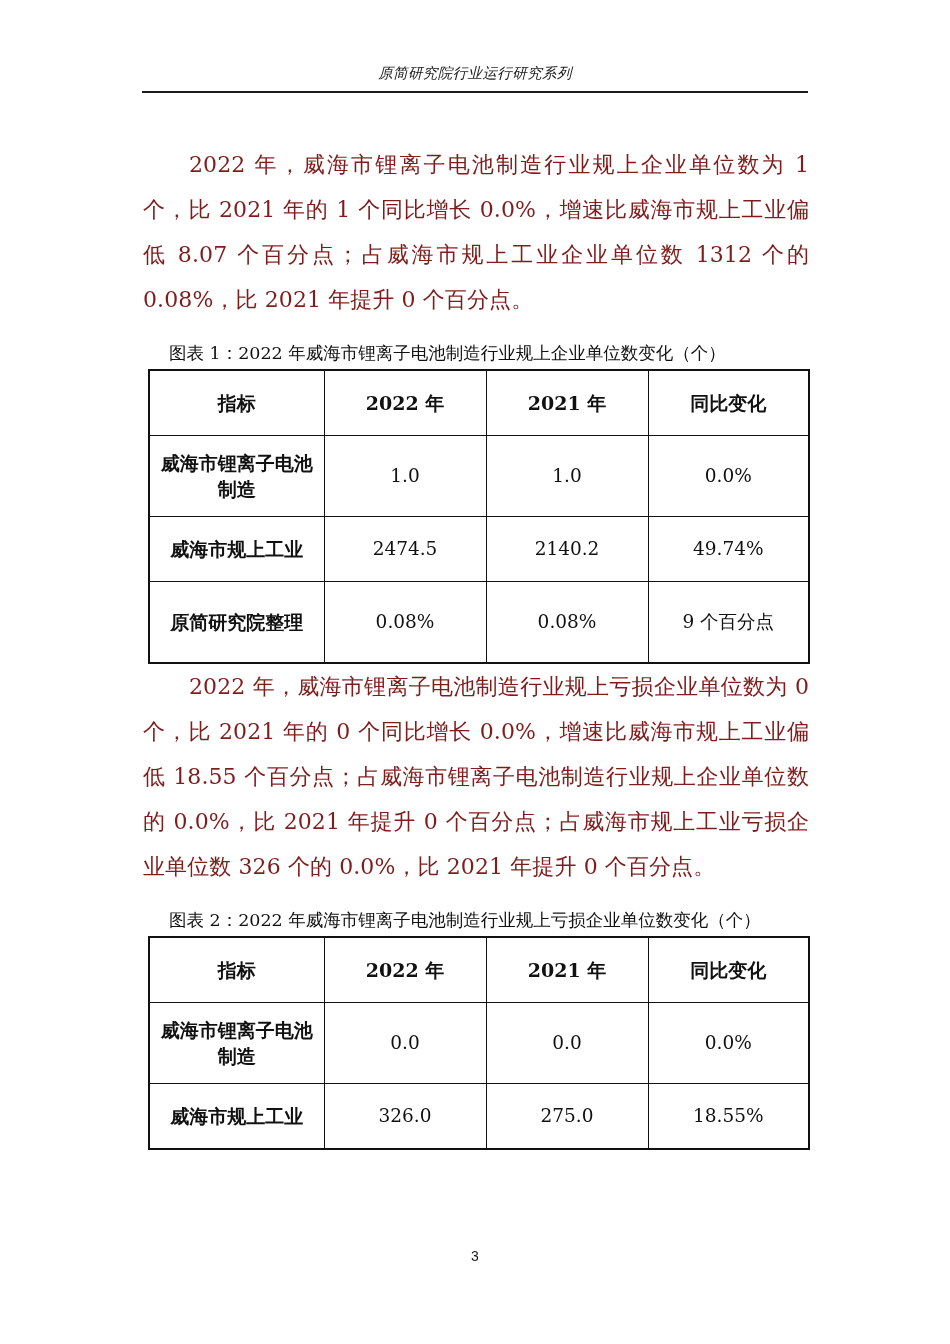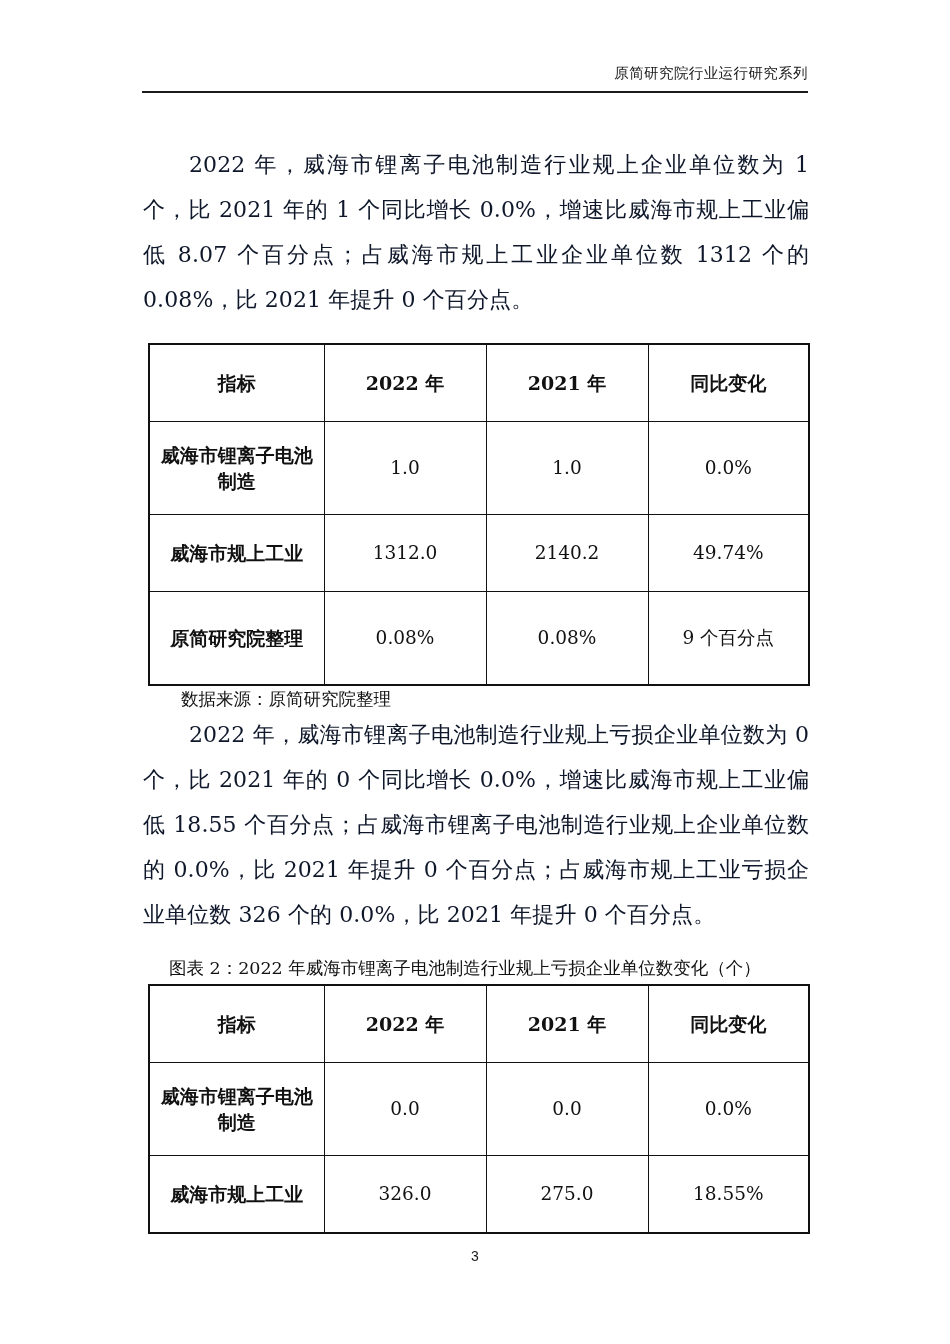--- a/index.html
+++ b/index.html
@@ -25,27 +25,28 @@
     padding: 0;
   }
 
   
   .header {
     position: absolute;
     left: 142px;
     top: 66px;
     width: 666px;
     display: flex;
-    justify-content: flex-end;
+    justify-content: center;
     align-items: flex-end;
     font-family: "Liberation Sans", sans-serif;
     font-size: 14.5px;
     line-height: 1.1;
     color: #1a1a1a;
     letter-spacing: 0.4px;
+    font-style: italic;
   }
   .header-rule {
     position: absolute;
     left: 142px;
     top: 91px;
     width: 666px;
     height: 0;
     border-top: 2.2px solid #1c1c1c;
   }
 
@@ -69,21 +70,21 @@
   }
 
   p.body-text {
     margin: 0;
     font-size: 22px;
     line-height: 45px;
     text-indent: 46px;
     text-align: justify;
     text-justify: inter-ideograph;
     letter-spacing: 0.1px;
-    color: #0f172a;
+    color: #7f1d1d;
   }
 
   .gap-before-cap1 { height: 18px; }
   .gap-after-title { height: 14px; }
 
   .caption {
     font-size: 17.5px;
     line-height: 26px;
     margin: 0;
     padding-left: 26px;
@@ -109,21 +110,21 @@
   table.data-table col.c1 { width: 175px; }
   table.data-table col.c2 { width: 162px; }
   table.data-table col.c3 { width: 162px; }
   table.data-table col.c4 { width: 161px; }
 
   table.data-table th,
   table.data-table td {
     border: 1.1px solid #111;
     text-align: center;
     vertical-align: middle;
-    padding: 14px 4px;
+    padding: 8px 4px;
     color: #111;
   }
   table.data-table th {
     font-weight: 700;
     font-size: 19px;
     height: 48px;
     line-height: 26px;
   }
   table.data-table td.label-cell {
     font-weight: 700;
@@ -163,20 +164,21 @@
 
   <div class="content">
 
 
     <div class="gap-after-title"></div>
 
     <p class="body-text">2022 年，威海市锂离子电池制造行业规上企业单位数为 1 个，比 2021 年的 1 个同比增长 0.0%，增速比威海市规上工业偏低 8.07 个百分点；占威海市规上工业企业单位数 1312 个的 0.08%，比 2021 年提升 0 个百分点。</p>
 
     <div class="gap-before-cap1"></div>
 
+    <p class="caption">图表 1：2022 年威海市锂离子电池制造行业规上企业单位数变化（个）</p>
 
     <table class="data-table">
       <colgroup>
         <col class="c1">
           <col class="c2">
           <col class="c3">
           <col class="c4">
       </colgroup>
       <thead>
         <tr>
@@ -188,34 +190,33 @@
       </thead>
       <tbody>
         <tr class="row-tall">
           <td class="label-cell">威海市锂离子电池制造</td>
           <td class="value-cell">1.0</td>
           <td class="value-cell">1.0</td>
           <td class="value-cell">0.0%</td>
         </tr>
         <tr class="row-std">
           <td class="label-cell">威海市规上工业</td>
-          <td class="value-cell">1312.0</td>
+          <td class="value-cell">2474.5</td>
           <td class="value-cell">2140.2</td>
           <td class="value-cell">49.74%</td>
         </tr>
         <tr class="row-tall">
           <td class="label-cell">原简研究院整理</td>
           <td class="value-cell">0.08%</td>
           <td class="value-cell">0.08%</td>
           <td class="value-cell">9 个百分点</td>
         </tr>
       </tbody>
     </table>
 
-    <p class="source-note">数据来源：原简研究院整理</p>
 
     <p class="body-text">2022 年，威海市锂离子电池制造行业规上亏损企业单位数为 0 个，比 2021 年的 0 个同比增长 0.0%，增速比威海市规上工业偏低 18.55 个百分点；占威海市锂离子电池制造行业规上企业单位数的 0.0%，比 2021 年提升 0 个百分点；占威海市规上工业亏损企业单位数 326 个的 0.0%，比 2021 年提升 0 个百分点。</p>
 
     <div class="gap-before-cap1"></div>
 
     <p class="caption">图表 2：2022 年威海市锂离子电池制造行业规上亏损企业单位数变化（个）</p>
 
     <table class="data-table">
       <colgroup>
         <col class="c1">

